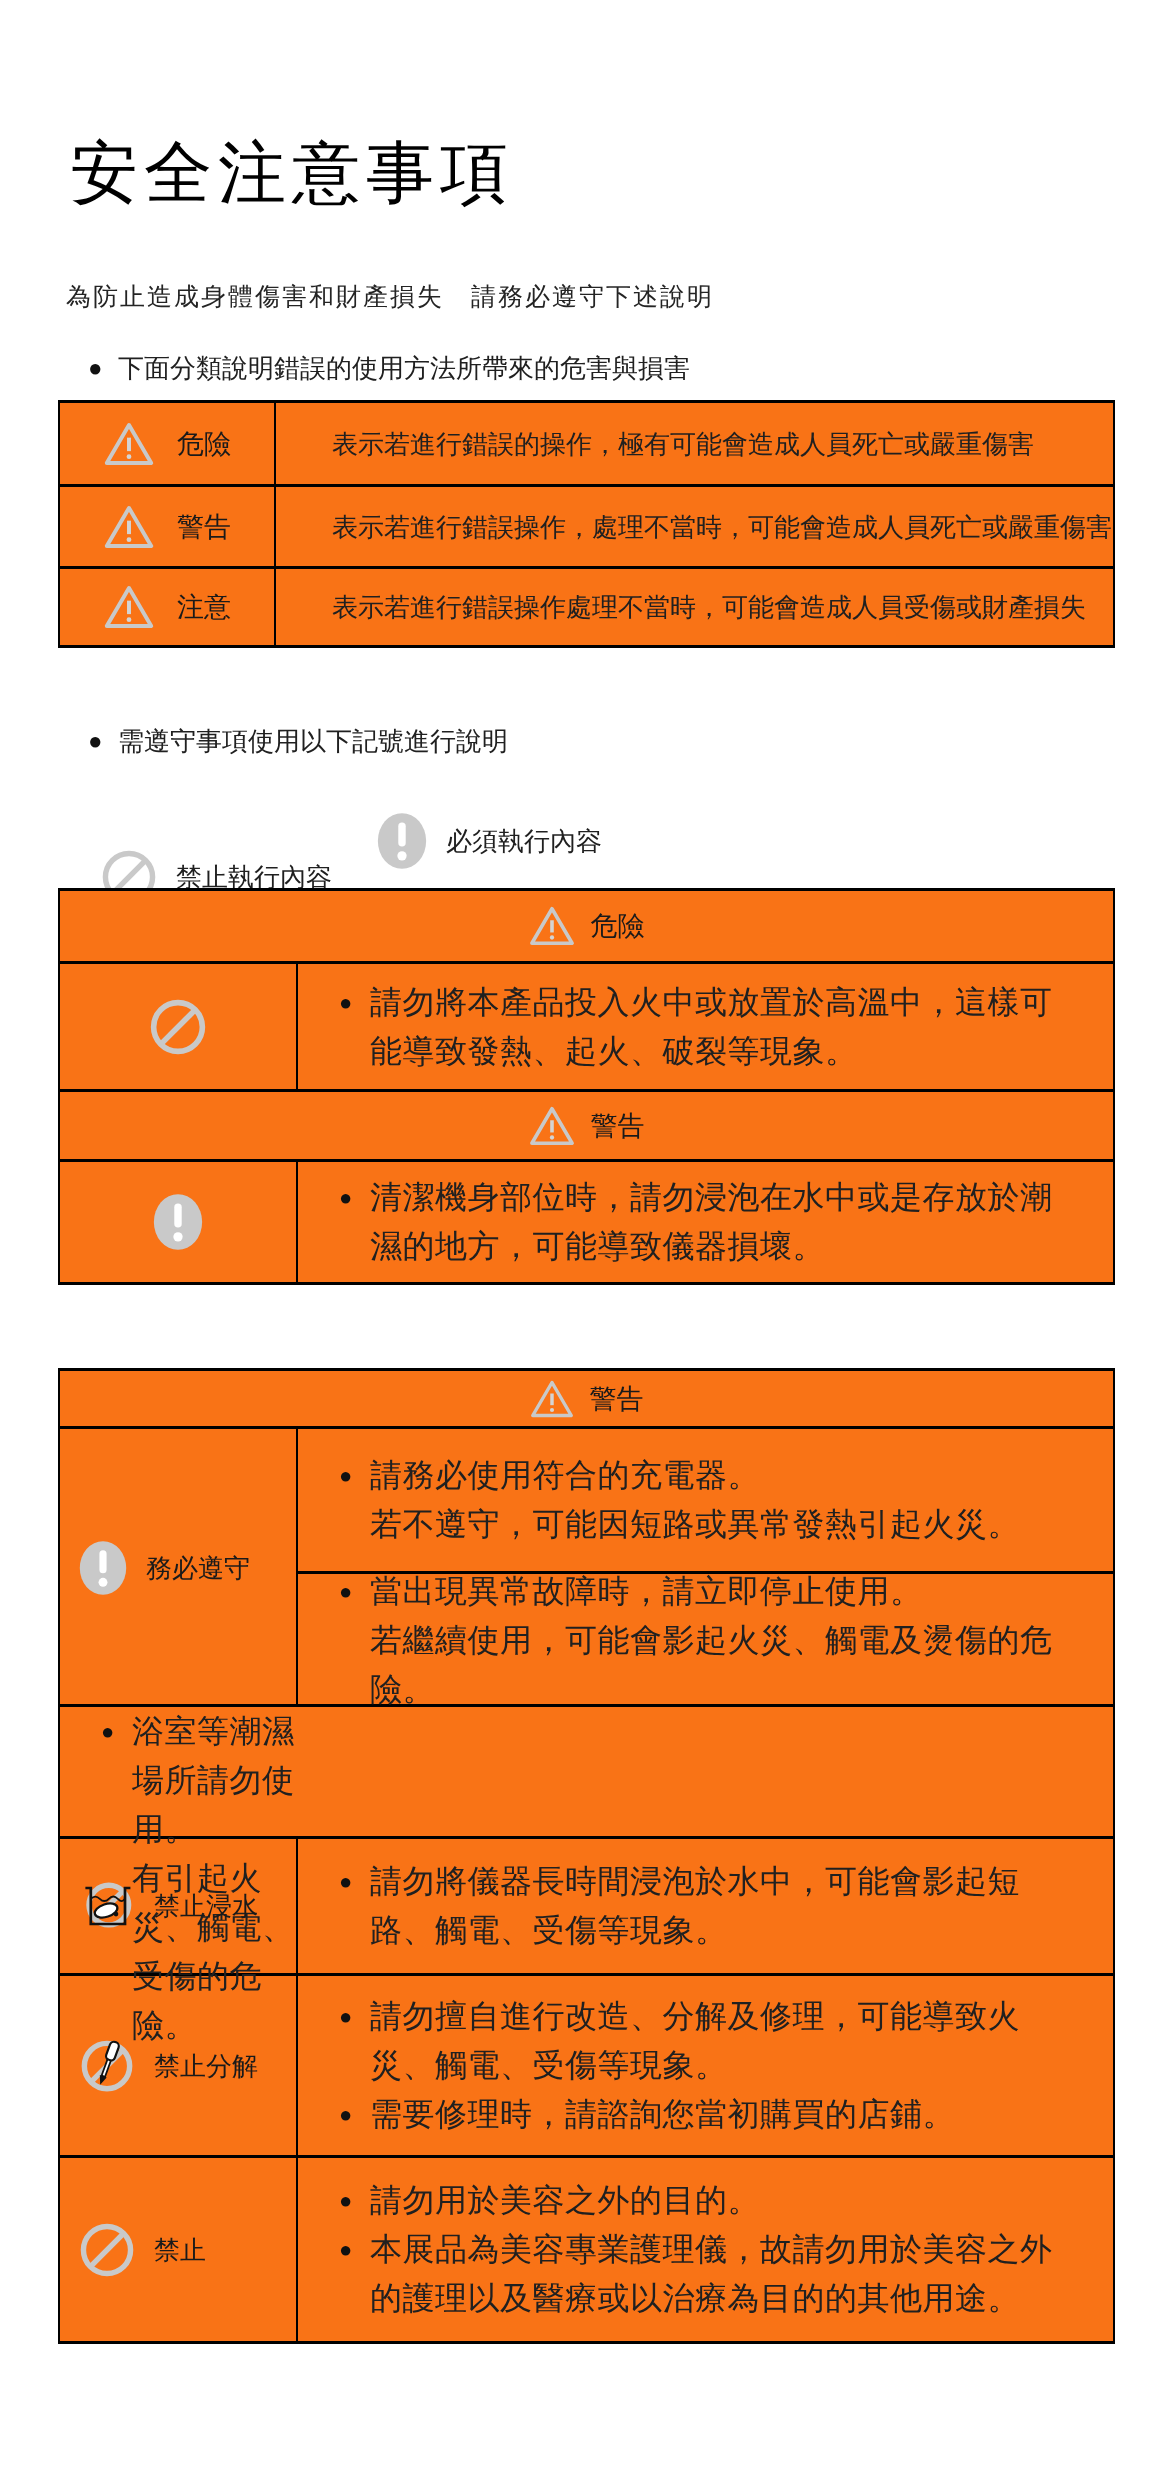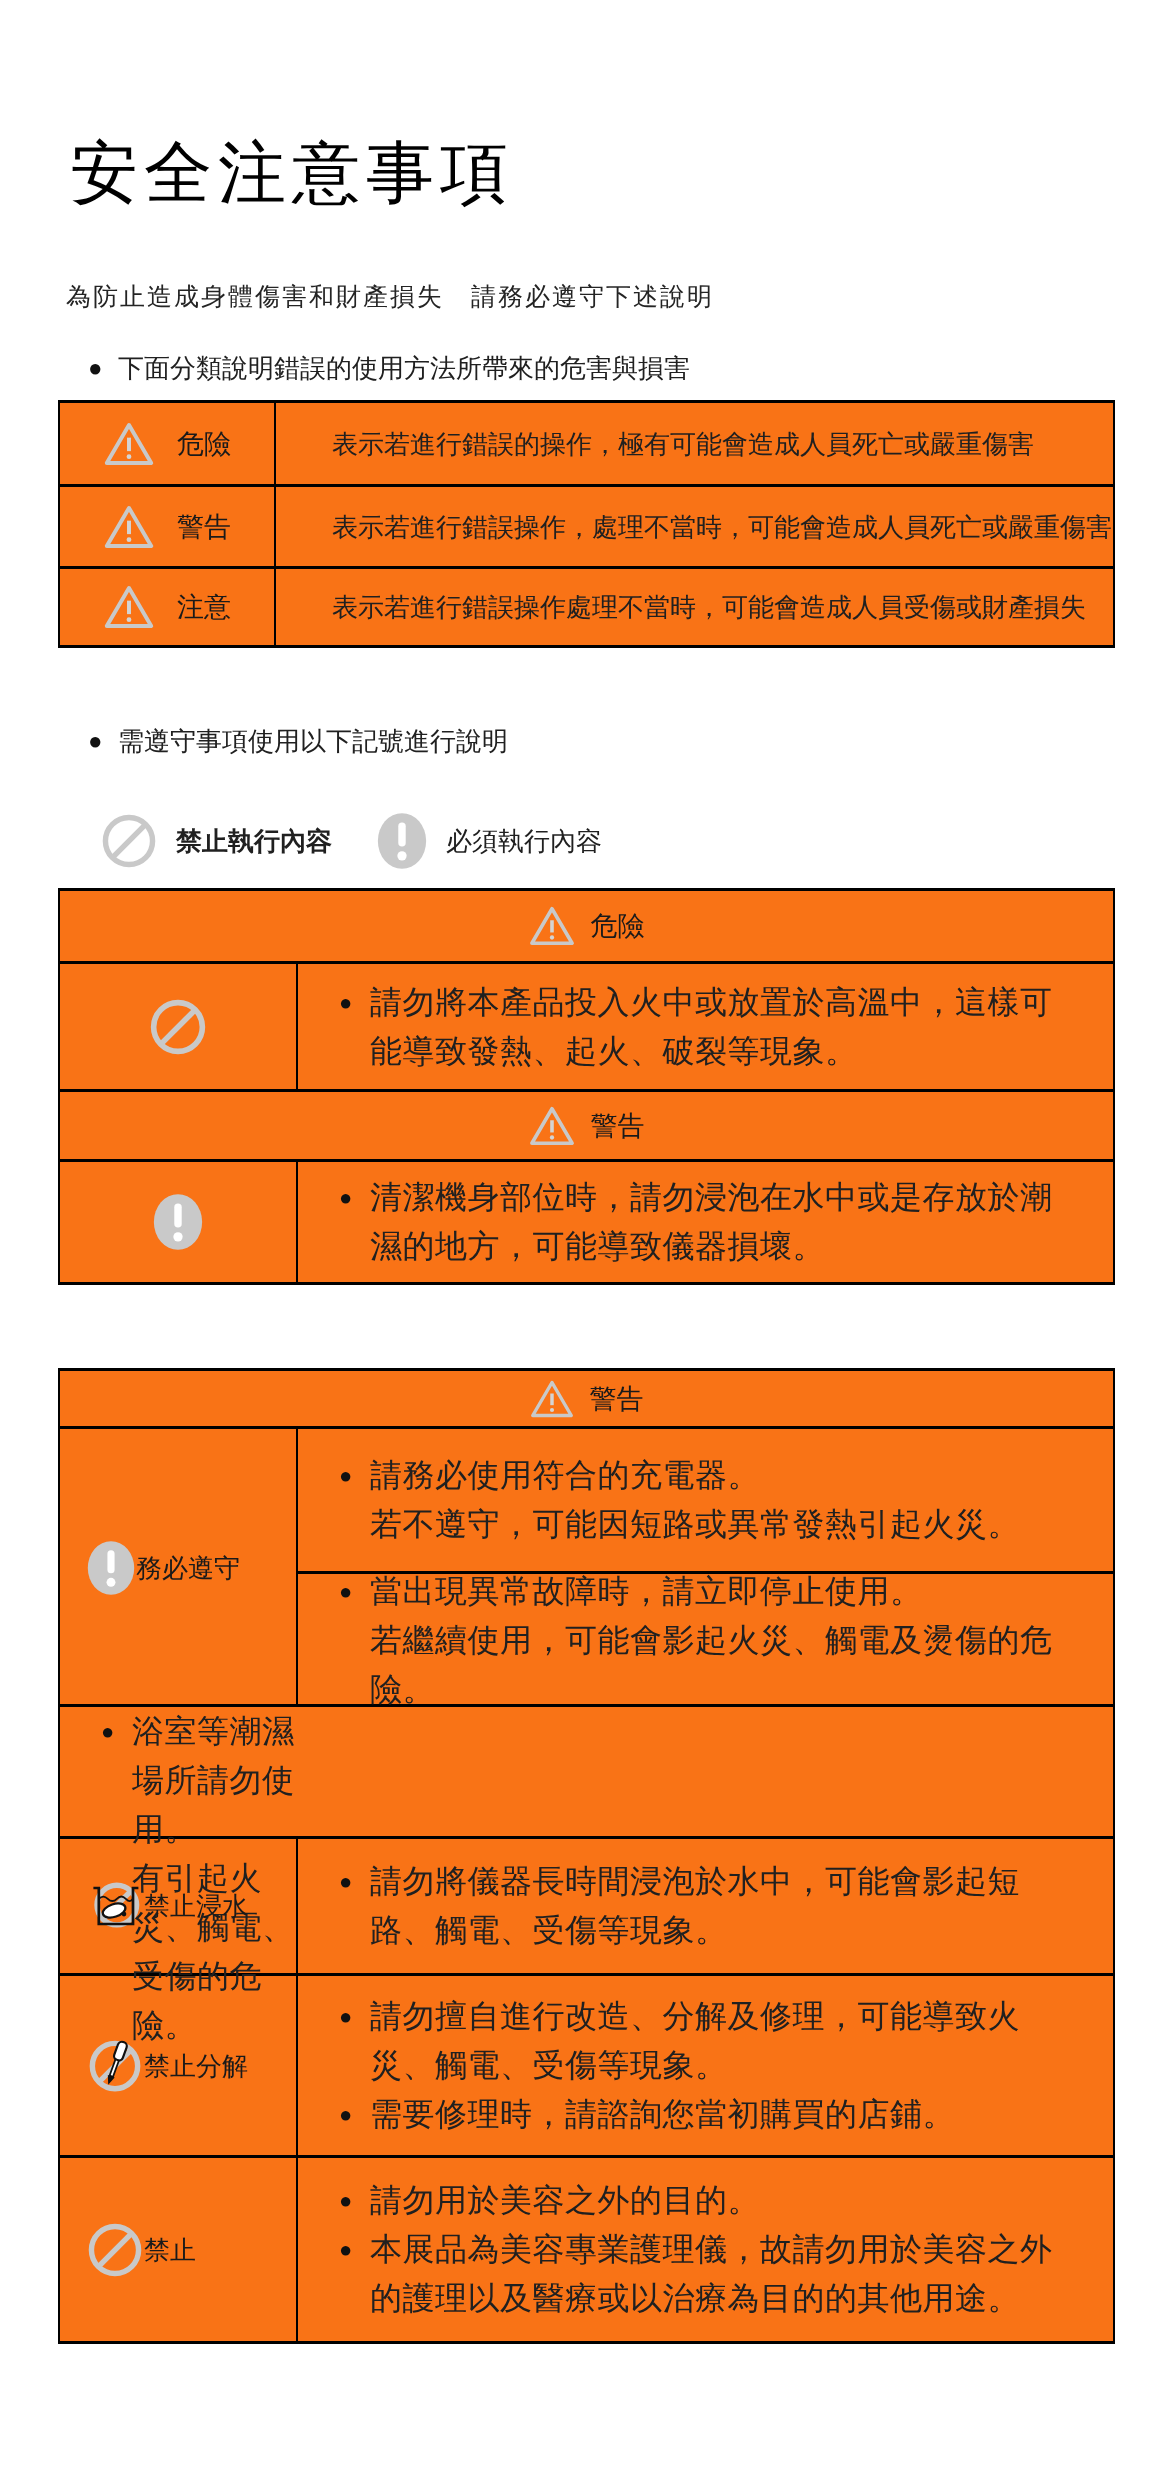--- a/index.html
+++ b/index.html
@@ -37,21 +37,21 @@
   #severity-table .row { grid-template-columns:216px 1fr; height:81px; }
   #severity-table .row:nth-child(2){ height:82px; }
   #severity-table .row:nth-child(3){ height:79px; }
   #severity-table .lcell { justify-content:center; gap:22px; }
   #severity-table .sev-label { font-size:27px; color:#1a1a1a; }
   #severity-table .rcell { padding-left:56px; font-size:26px; line-height:36px; color:#202020; }
 
   
   .legend-item { display:flex; align-items:center; gap:18px; }
   .legend-item .lbl { font-size:26px; color:#202020; }
-  #legend-prohibit { left:100px; top:812px;font-weight:bold; }
+  #legend-prohibit { left:100px; top:848px; }
   #legend-mandatory { left:376px; top:812px; }
 
   
   #danger-table { top:888px; }
   .hdr-row { display:flex; align-items:center; justify-content:center; gap:16px; border-top:3px solid #000; }
   .hdr-row.first { border-top:none; }
   .hdr-label { font-size:27px; color:#1a1a1a; }
   #danger-table .hdr-row { height:70px; }
   #danger-table .row { grid-template-columns:238px 1fr; }
   #danger-table .row.r1 { height:128px; }
@@ -61,21 +61,21 @@
   .item { display:flex; align-items:flex-start; }
   .item .dot { width:31px; flex:0 0 31px; font-size:22px; line-height:49px; color:#111; }
   .item .txt, .item-sub { font-size:32px; line-height:49px; color:#202020; max-width:712px; letter-spacing:0.5px; }
   .item-sub { margin-left:31px; }
 
   
   #warning-table { top:1368px; }
   #warning-table .hdr-row { height:55px; }
   #warning-table .row { grid-template-columns:238px 1fr; }
   .wlabel { font-size:26px; color:#1a1a1a; line-height:40px; white-space:pre-line; }
-  #warning-table .lcell { padding-left:26px; gap:0; }
+  #warning-table .lcell { padding-left:18px; gap:18px; }
   .subgrid { display:grid; grid-template-rows:142px 136px; }
   .subcell { display:flex; flex-direction:column; justify-content:center; }
   .subcell.second { border-top:3px solid #000; }
   #wrow-obey { height:278px; }
   #wrow-wet { height:132px; }
   #wrow-immersion { height:137px; }
   #wrow-disassembly { height:182px; }
   #wrow-prohibit { height:186px; }
 
   svg { display:block; flex:0 0 auto; }

